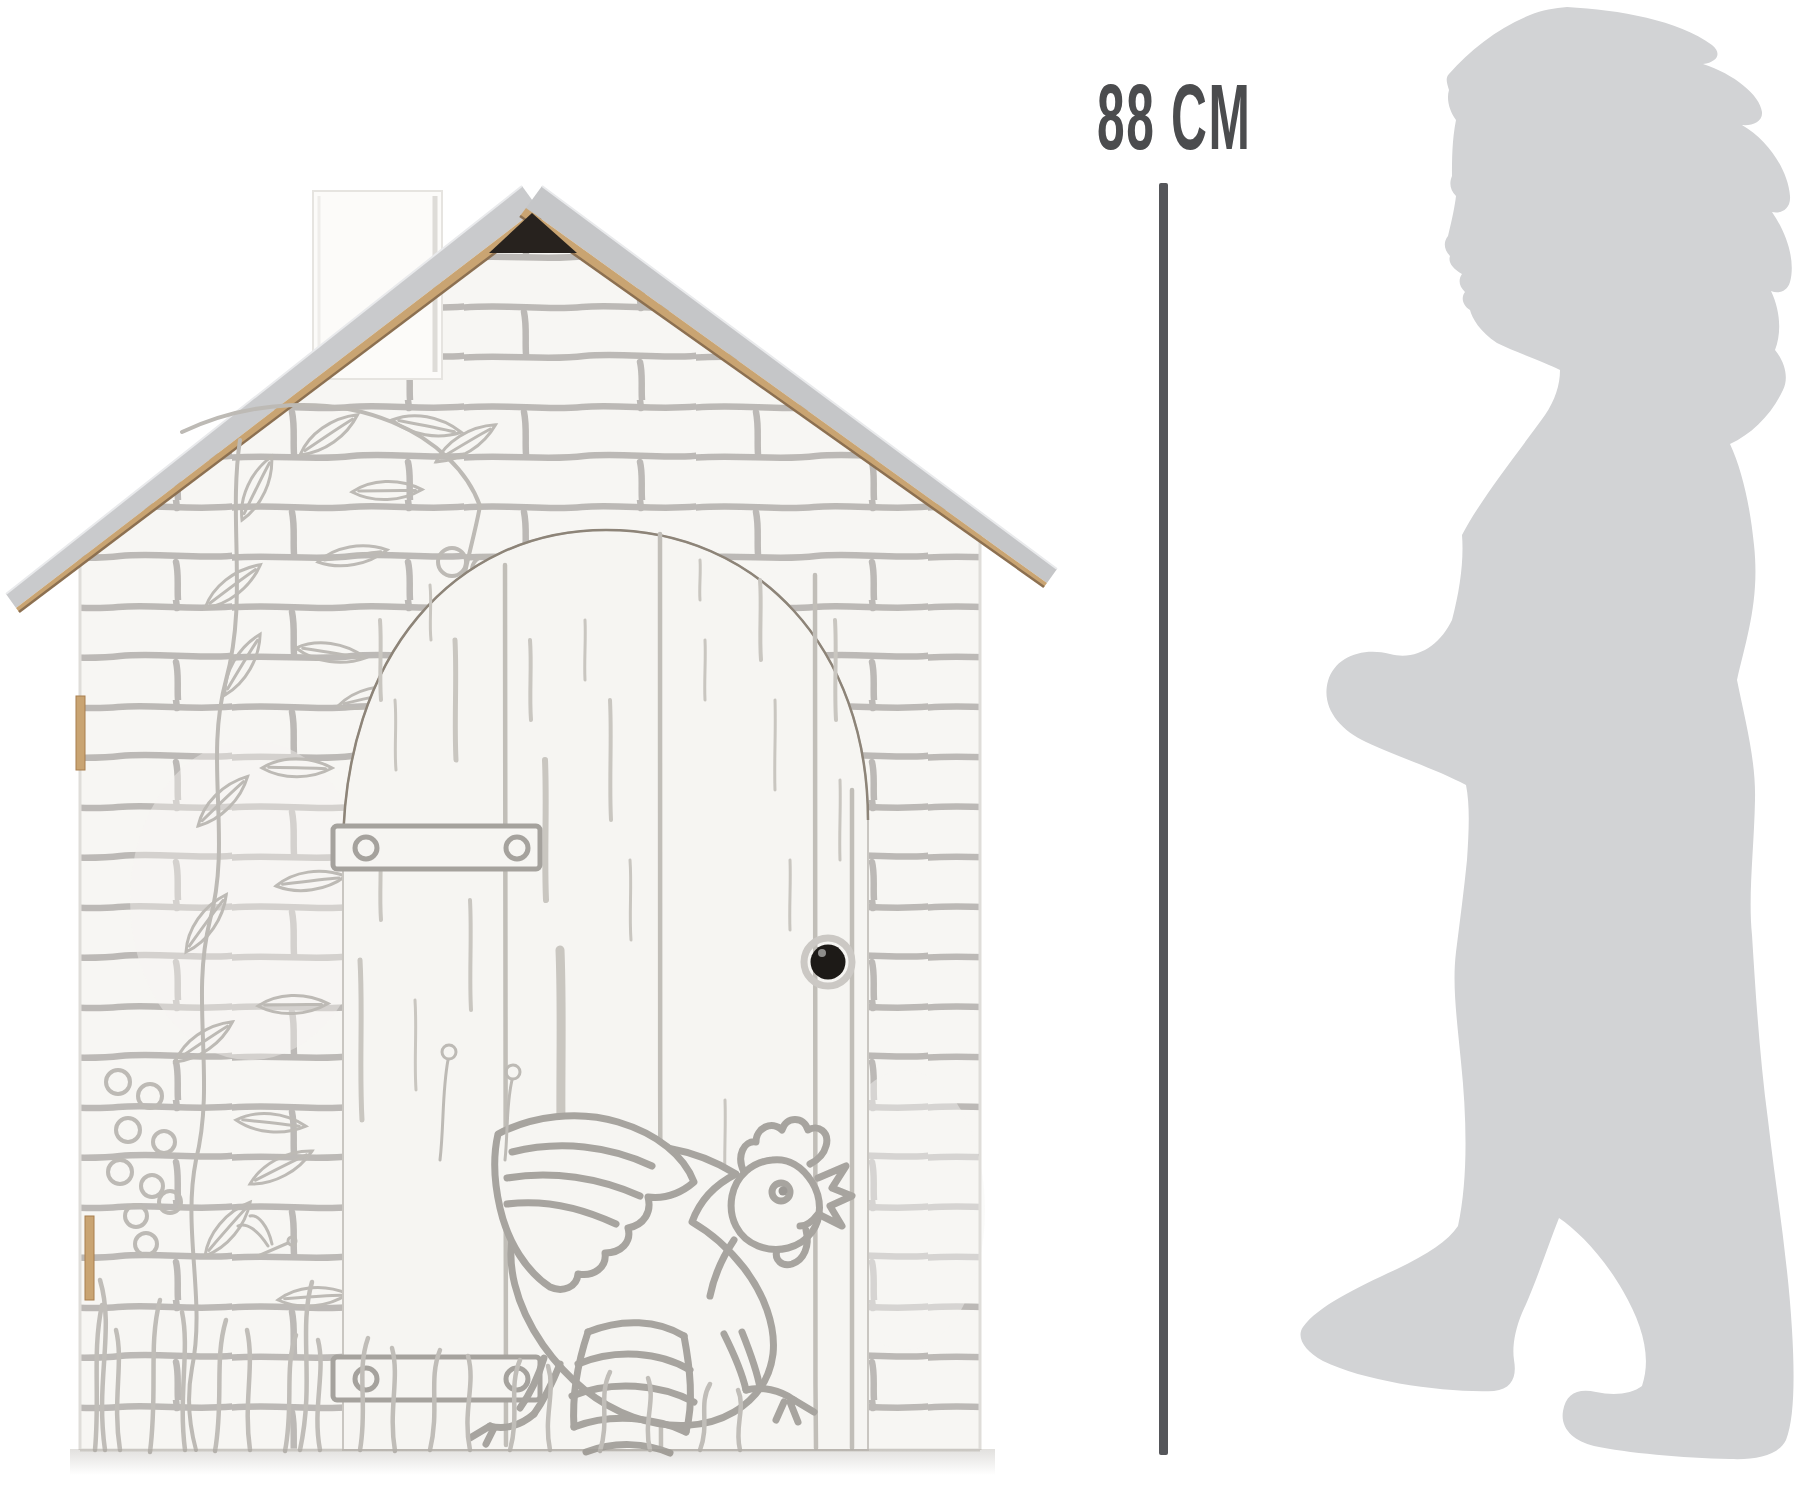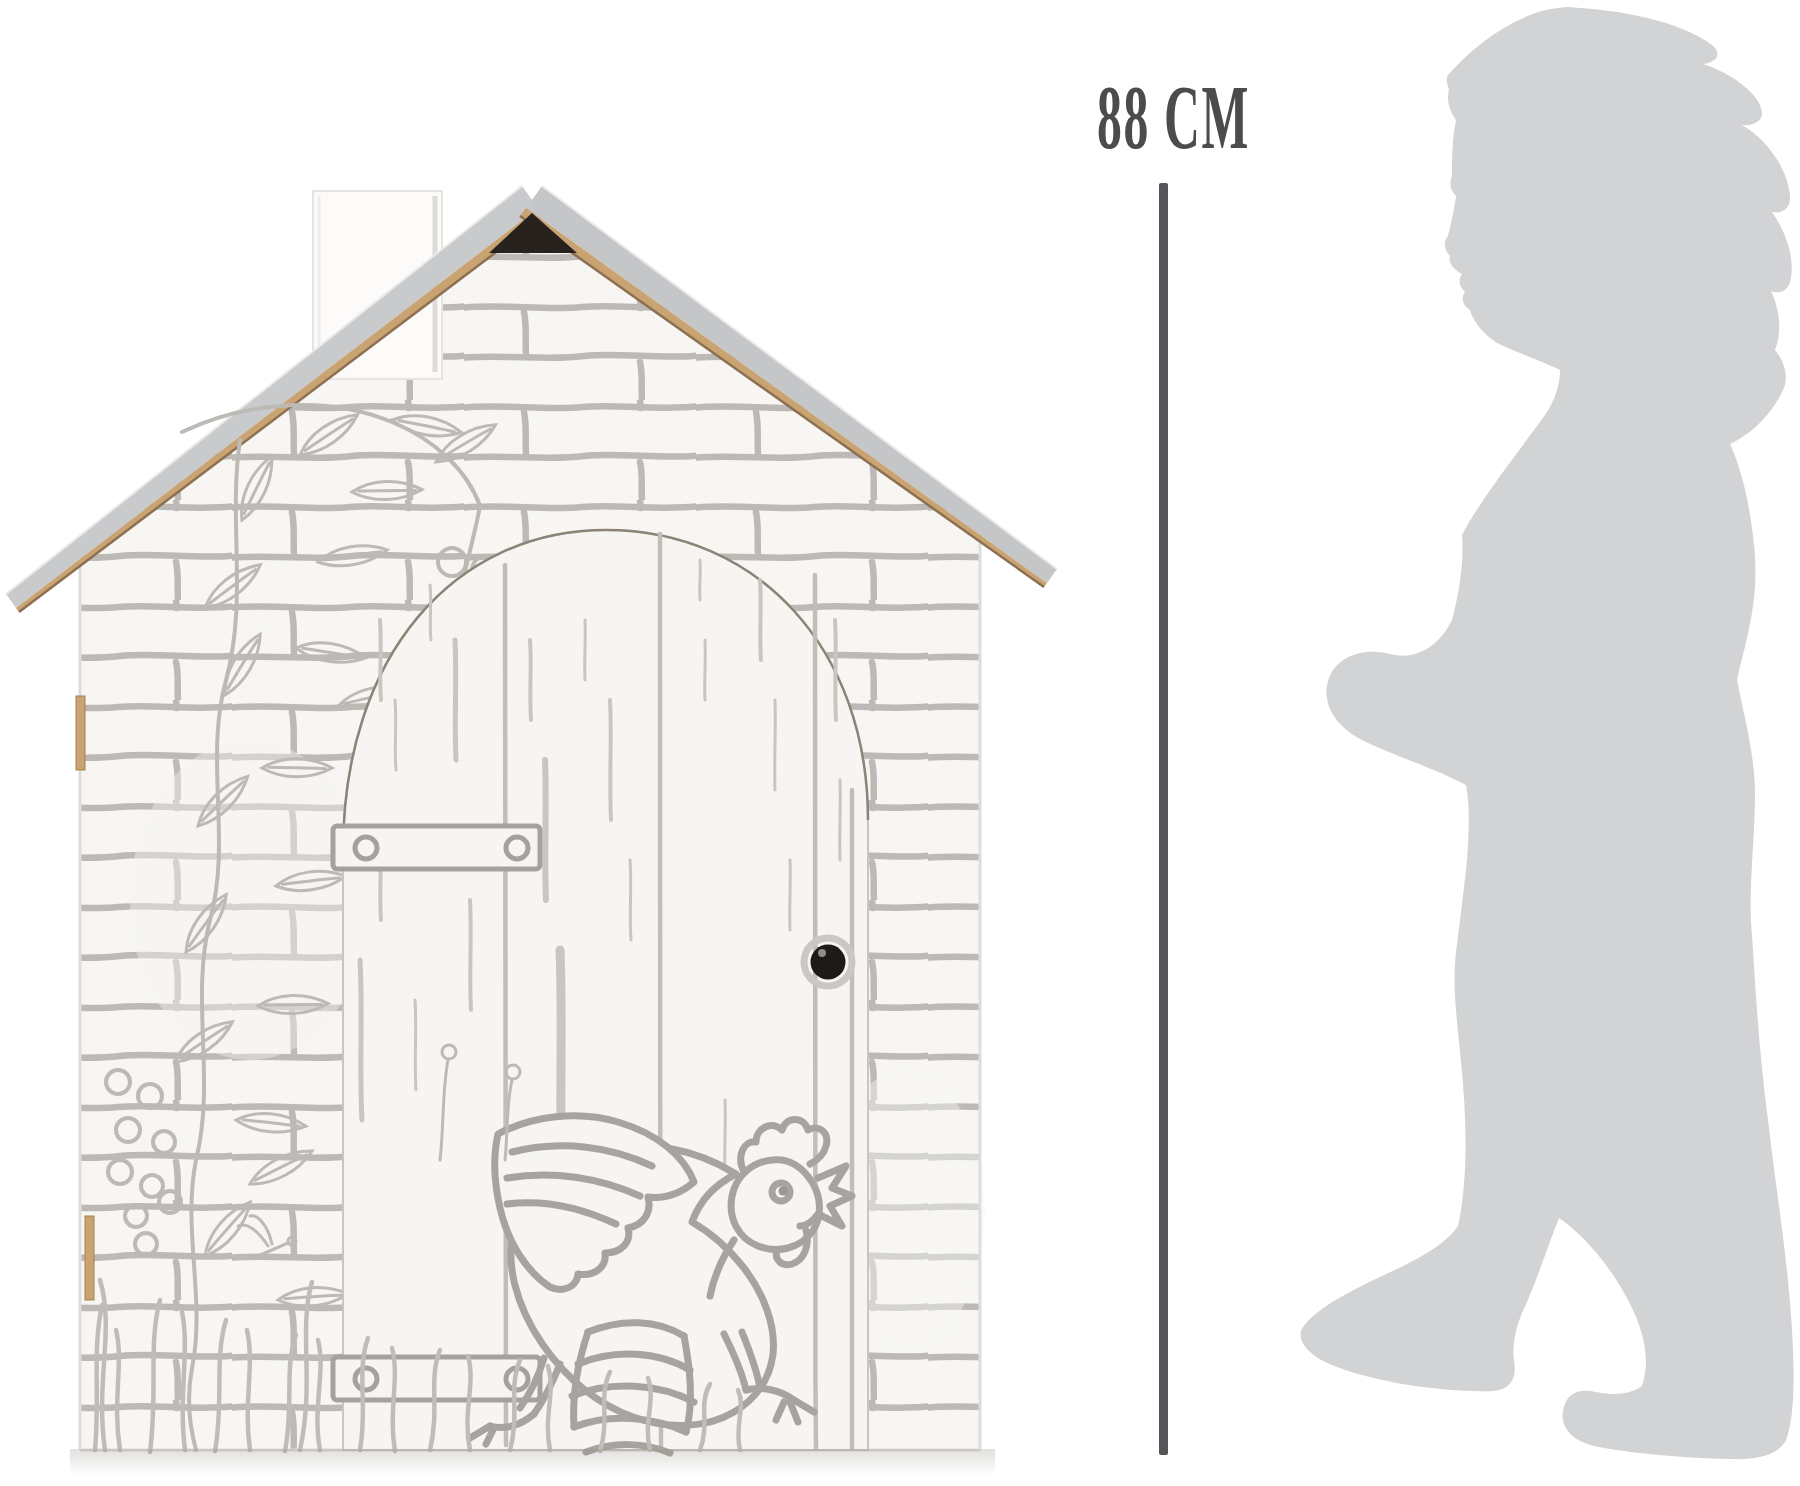--- a/index.html
+++ b/index.html
@@ -1,17 +1,17 @@
 <!DOCTYPE html>
 <html><head>
 <meta charset="utf-8">
 <style>
   html,body{margin:0;padding:0;background:#fff;}
   .stage{position:relative;width:1800px;height:1486px;background:#ffffff;overflow:hidden;
-         font-family:Liberation Serif, serif;}
+         font-family:Liberation Sans, sans-serif;}
   .stage svg{position:absolute;left:0;top:0;}
   .measure-label{position:absolute;top:71px;left:1097px;font-size:92px;font-weight:700;
          letter-spacing:3px;line-height:1;color:#4b4c4e;white-space:nowrap;
          transform:scaleX(.54);transform-origin:0 0;}
   
   .brickline{stroke:#b6b3af;stroke-width:6.5;fill:none;stroke-linecap:round;opacity:.9;}
   .wallfill{fill:#f7f6f3;}
   .edge{stroke:#dfddd9;stroke-width:3;fill:none;}
   .plank{stroke:#c1beb8;stroke-width:4.5;fill:none;stroke-linecap:round;}
   .grain{stroke:#c9c6c0;fill:none;stroke-linecap:round;}

